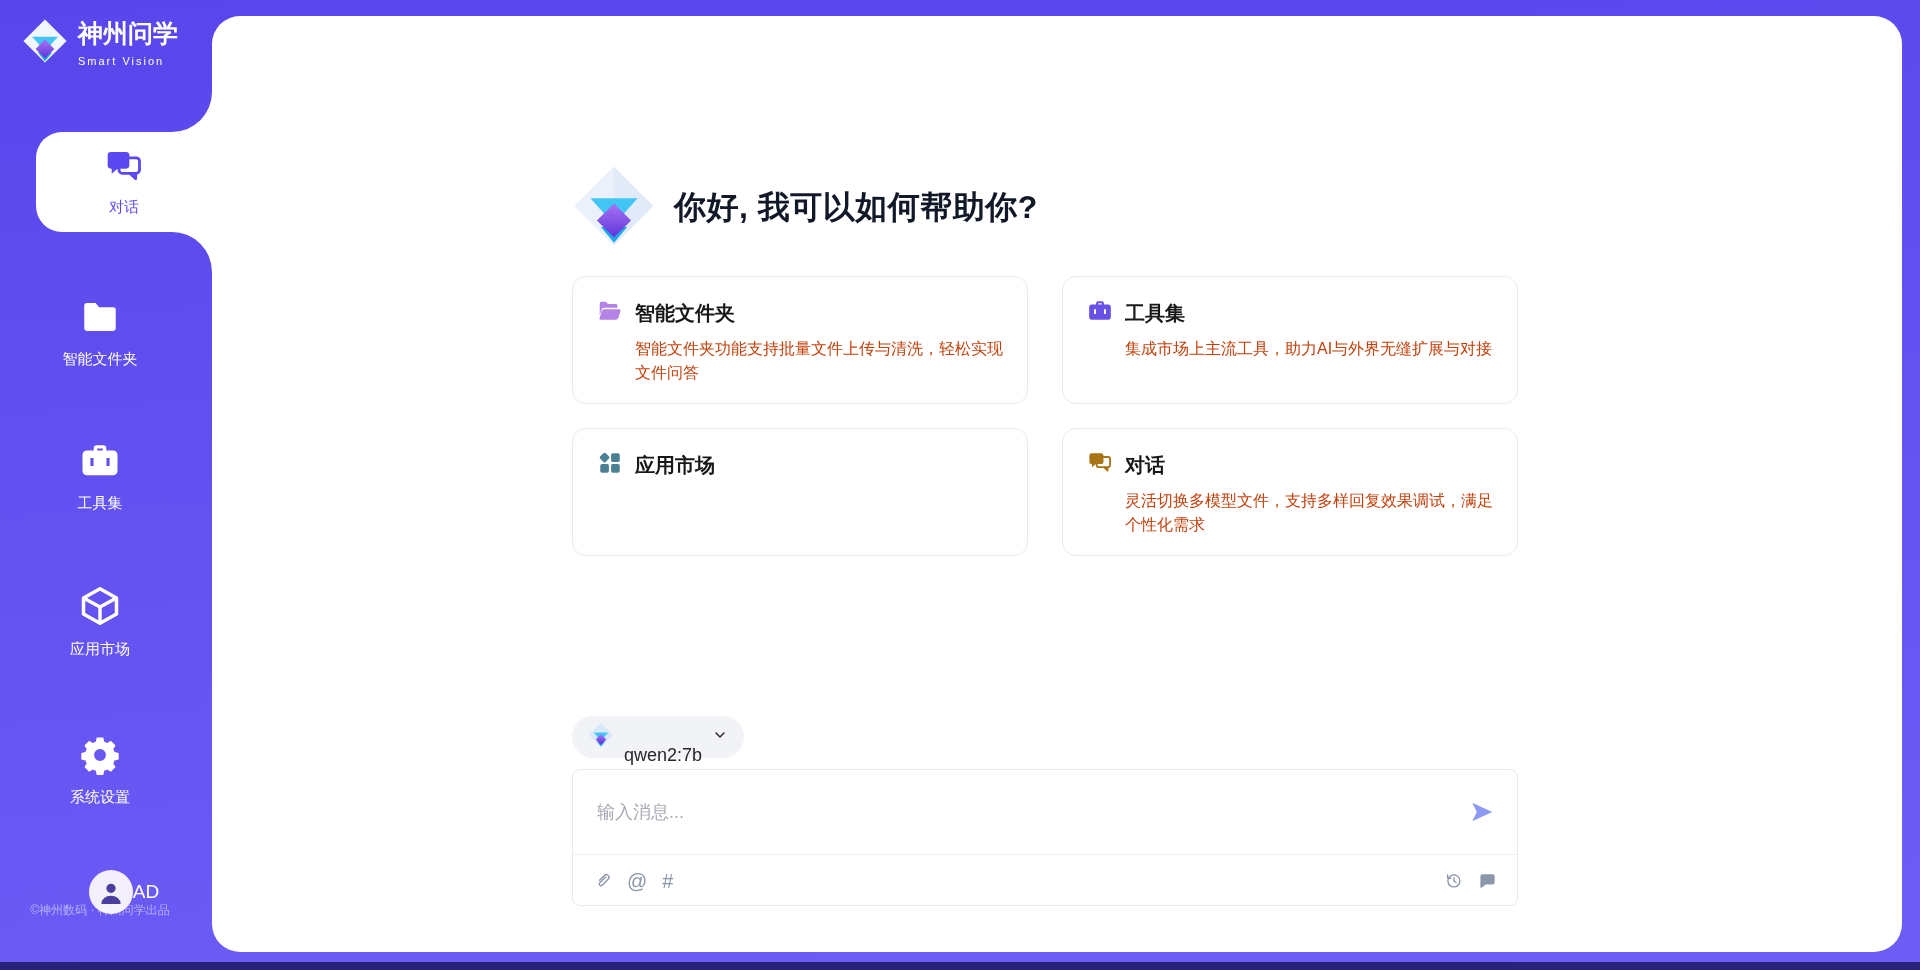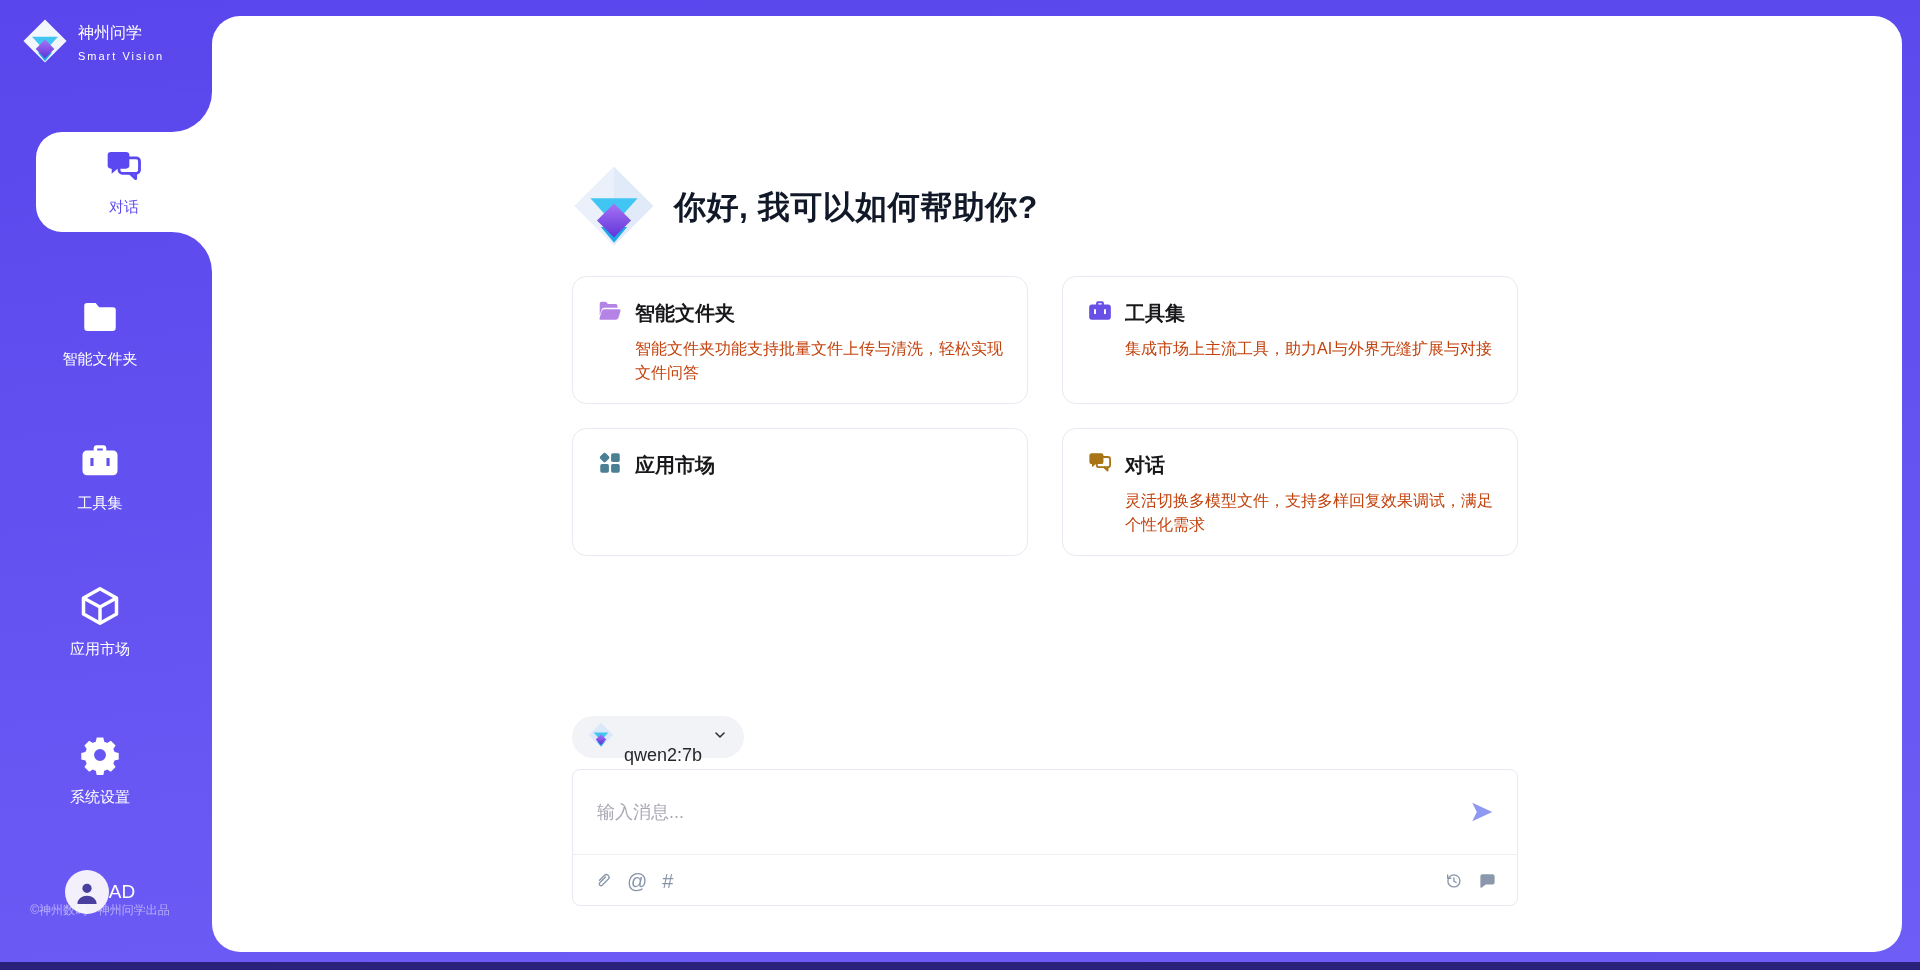--- a/index.html
+++ b/index.html
@@ -5,40 +5,40 @@
   html,body{margin:0;padding:0;background:#fff;}
   .app{position:relative;width:1920px;height:970px;overflow:hidden;
        background:linear-gradient(175deg,#5946ec 0%,#6e5ef6 100%);
        font-family:"Liberation Sans","DejaVu Sans",sans-serif;}
   .bottom-bar{position:absolute;left:0;bottom:0;width:100%;height:8px;background:#29217a;}
 
   
   .sidebar{position:absolute;left:0;top:0;width:212px;height:100%;}
   .logo-row{position:absolute;left:22px;top:18px;display:flex;align-items:center;gap:10px;}
   .logo-text{display:flex;flex-direction:column;}
-  .logo-title{font-size:16px;font-weight:normal;color:#fff;line-height:1.15;}
+  .logo-title{font-size:25px;font-weight:bold;color:#fff;line-height:1.15;}
   .logo-sub{font-size:11px;color:#fff;letter-spacing:2px;margin-top:8px;}
 
   .nav-tab-active{position:absolute;left:36px;top:132px;width:176px;height:100px;background:#fff;
        border-radius:26px 0 0 26px;display:flex;flex-direction:column;align-items:center;
        justify-content:center;gap:7px;padding-right:48px;box-sizing:content-box;cursor:pointer;}
   .nav-tab-active .nav-label{color:#5b48f0;}
   .fillet{position:absolute;left:172px;width:40px;height:40px;background:#fff;}
   .fillet-top{top:92px;}
   .fillet-top::before{content:"";position:absolute;inset:0;background:#5c49ee;border-bottom-right-radius:40px;}
   .fillet-bottom{top:232px;}
   .fillet-bottom::before{content:"";position:absolute;inset:0;background:#5f4cef;border-top-right-radius:40px;}
 
   .nav-item{position:absolute;left:0;width:200px;display:flex;flex-direction:column;
        align-items:center;gap:8px;cursor:pointer;}
   .nav-label{font-size:15px;color:#fff;}
   .ni-1{top:296px;} .ni-2{top:440px;} .ni-3{top:584px;} .ni-4{top:734px;}
 
   .user-row{position:absolute;left:0;top:870px;width:200px;display:flex;align-items:center;
-       justify-content:center;gap:0;cursor:pointer;}
+       justify-content:center;gap:0;cursor:pointer;padding-left:24px;}
   .avatar{width:44px;height:44px;border-radius:50%;background:#f4f0fb;display:flex;
        align-items:center;justify-content:center;overflow:hidden;}
   .user-name{font-size:19px;color:#fff;}
   .copyright{position:absolute;left:0;top:902px;width:200px;text-align:center;
        color:rgba(255,255,255,.5);font-size:12px;}
 
   
   .main{position:absolute;left:212px;top:16px;width:1690px;height:936px;background:#fff;border-radius:28px;}
   .greeting{position:absolute;left:360px;top:148px;display:flex;align-items:center;gap:18px;}
   .greeting-text{font-size:32px;font-weight:bold;color:#111827;letter-spacing:.5px;}

